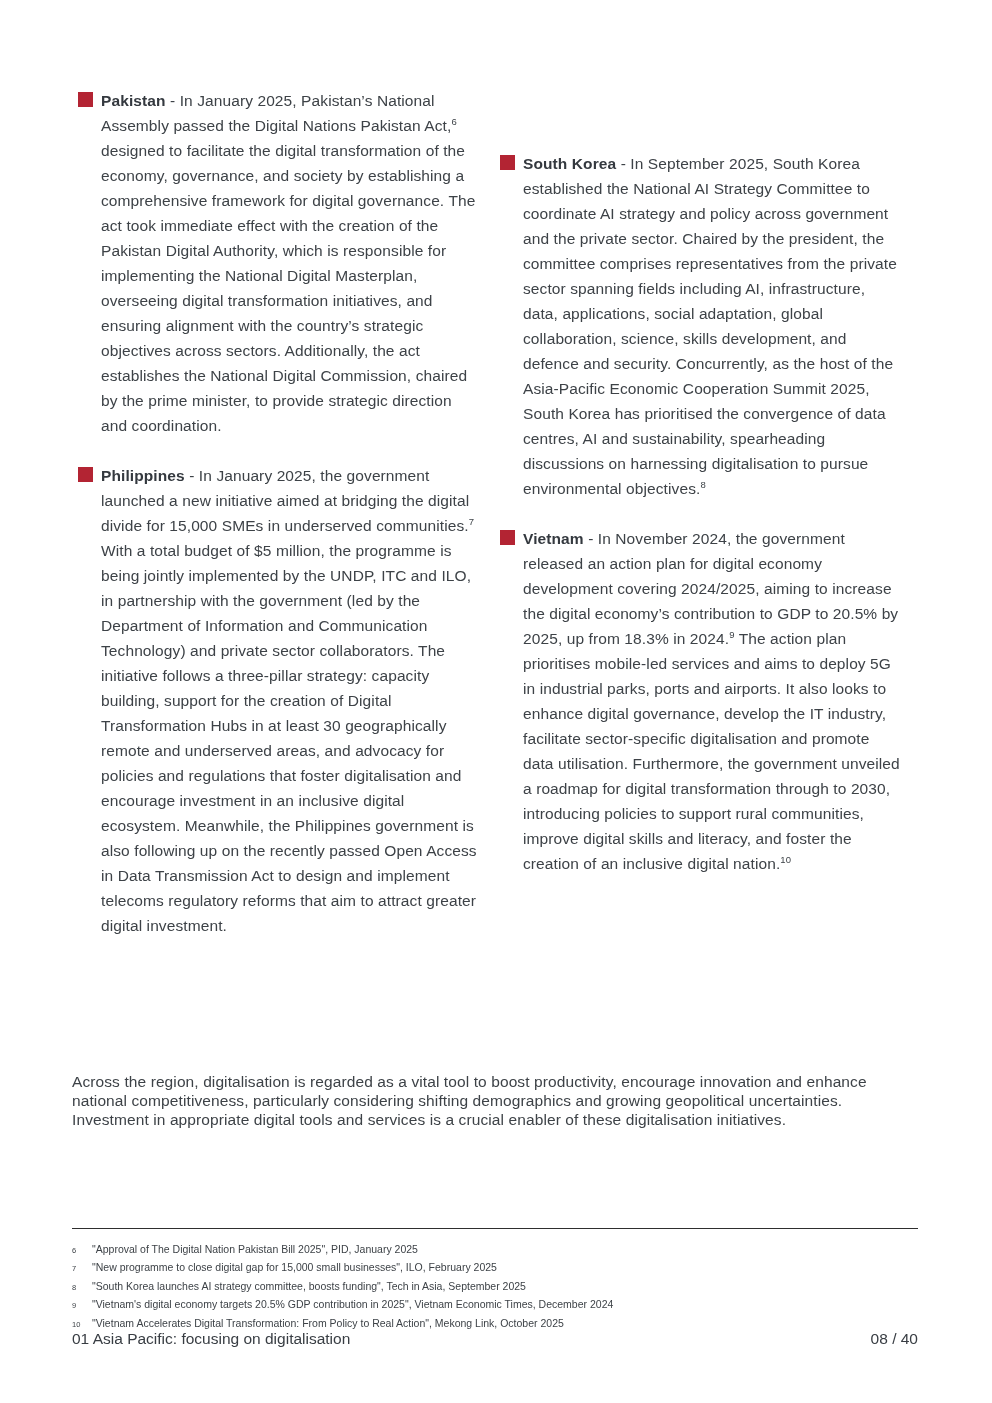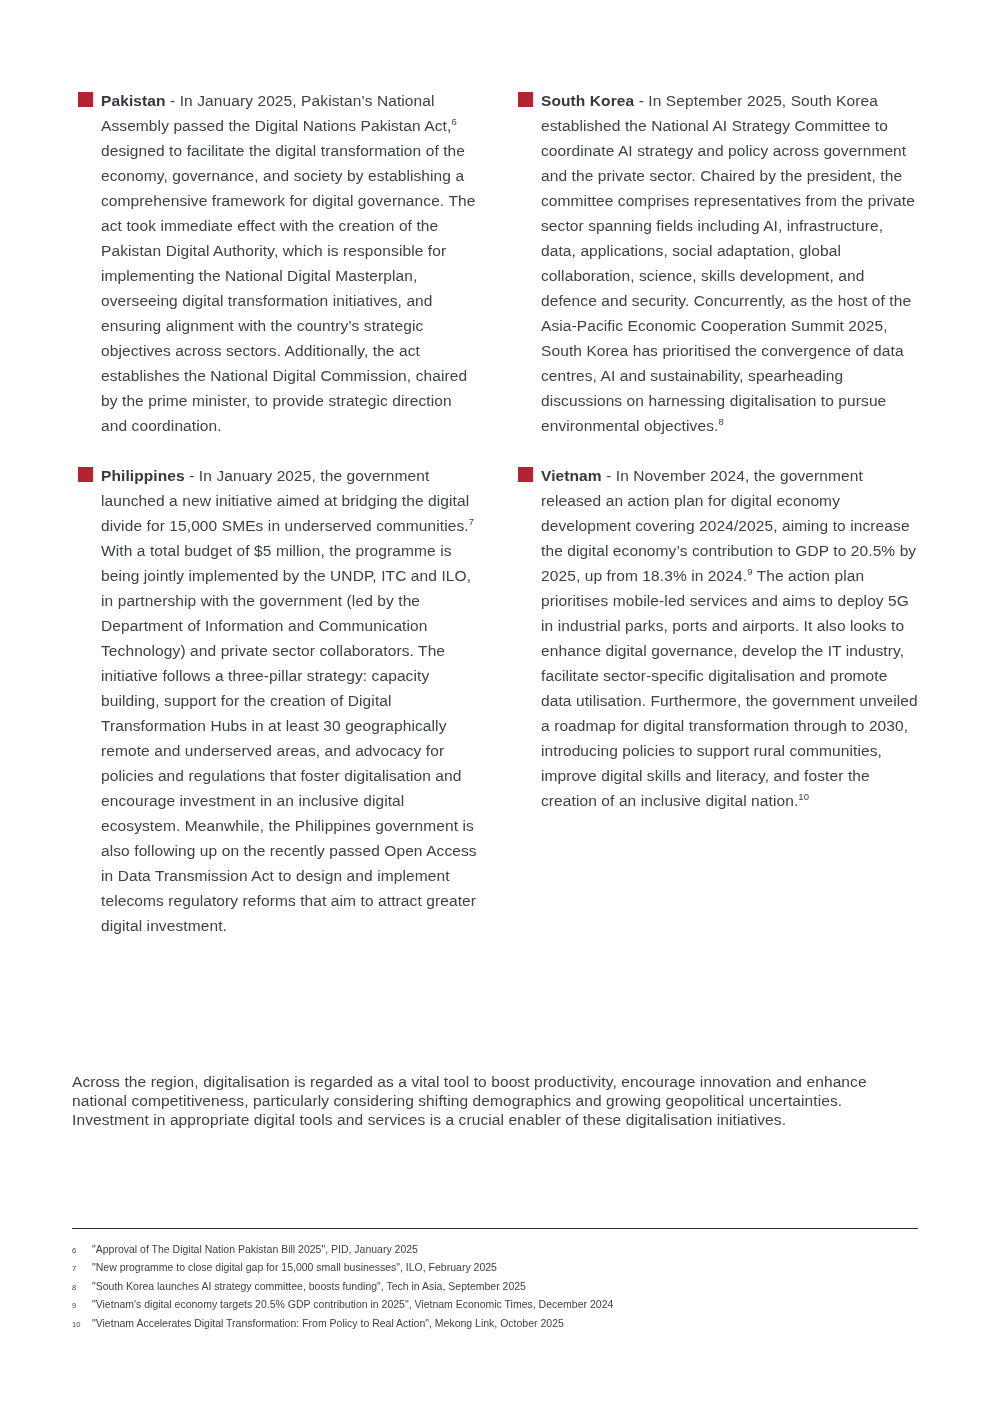--- a/index.html
+++ b/index.html
@@ -8,21 +8,21 @@
     position: relative;
     width: 992px;
     height: 1403px;
     margin: 0 auto;
     background: #ffffff;
     font-family: "Liberation Sans", sans-serif;
     color: #3d4247;
     overflow: hidden;
   }
   .content { position: absolute; top: 88px; left: 78px; }
-  .columns { display: flex; gap: 38px; }
+  .columns { display: flex; gap: 20px; align-items: center; }
   .col { width: 402px; flex: none; }
   .bullet-item { display: flex; align-items: flex-start; margin: 0 0 25px 0; }
   .marker {
     flex: none;
     width: 15px; height: 15px;
     background: #b32433;
     margin-top: 4px;
     margin-right: 8px;
   }
   .bullet-text {
@@ -134,14 +134,18 @@
     <div class="fn-row">
       <span class="fn-num">9</span>
       <span class="fn-text">"Vietnam's digital economy targets 20.5% GDP contribution in 2025", Vietnam Economic Times, December 2024</span>
     </div>
     <div class="fn-row">
       <span class="fn-num">10</span>
       <span class="fn-text">"Vietnam Accelerates Digital Transformation: From Policy to Real Action", Mekong Link, October 2025</span>
     </div>
   </div>
 
+  <div class="footer">
+    <span>01 Asia Pacific: focusing on digitalisation</span>
+    <span>08 / 40</span>
+  </div>
 
 </div>
 
 </body></html>

